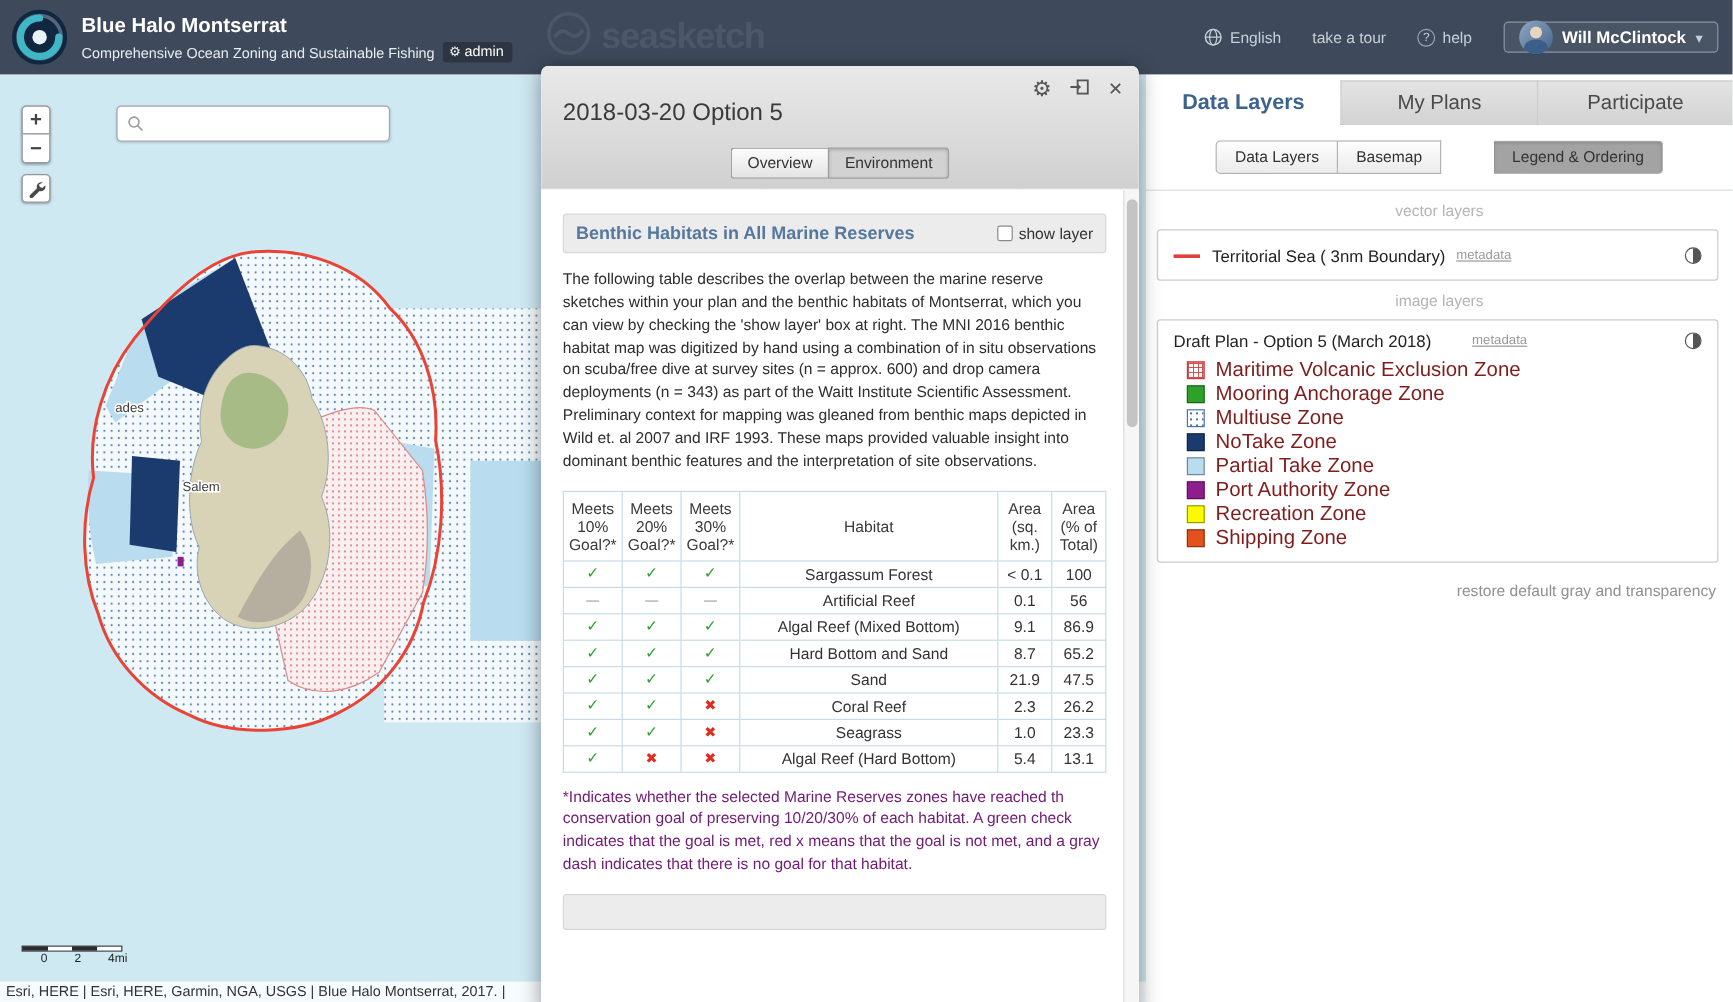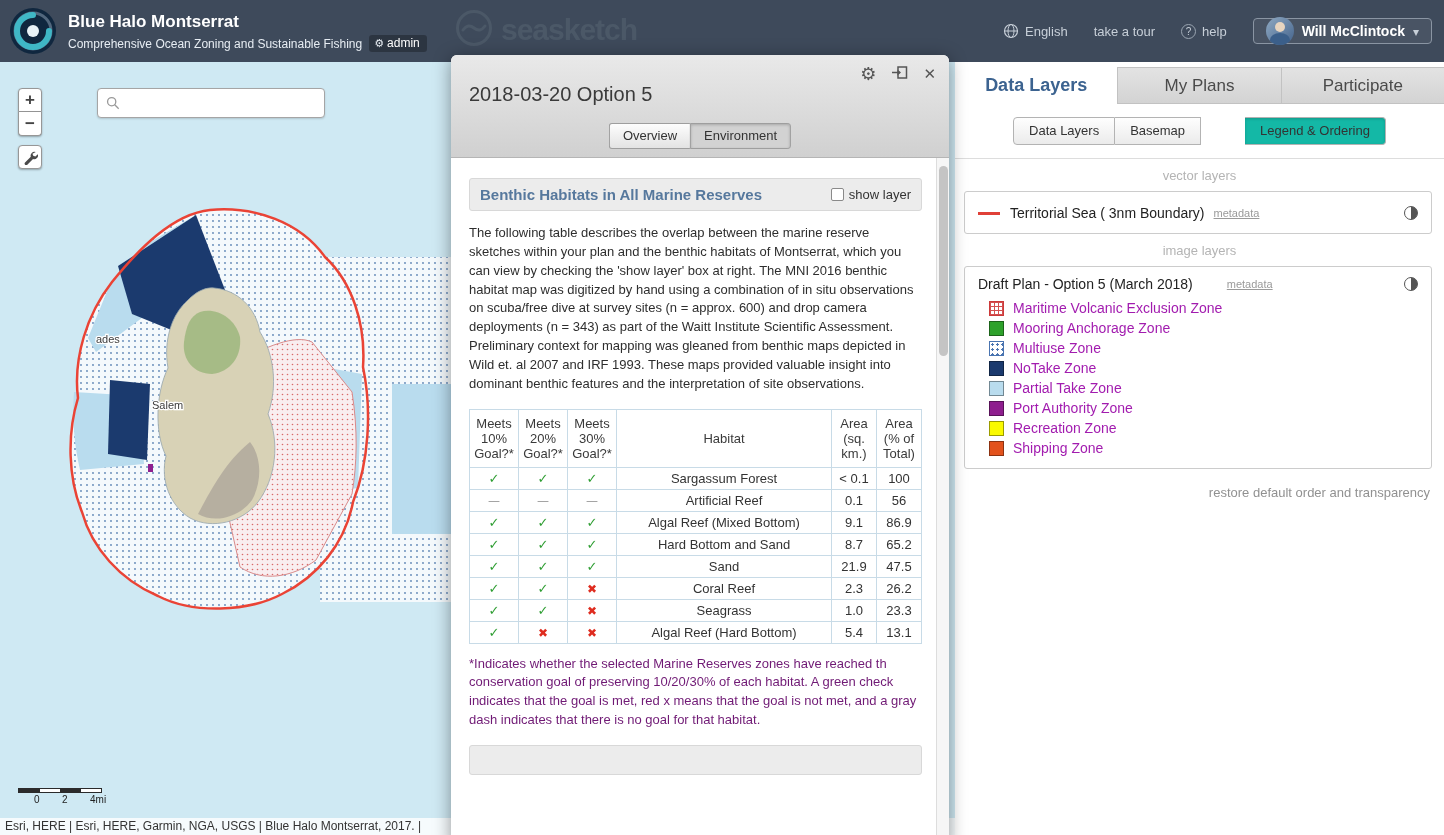--- a/index.html
+++ b/index.html
@@ -53,39 +53,39 @@
 
   
   .sidebar { position:absolute; top:62px; left:955px; width:489px; height:773px; background:#fff; z-index:5; }
   .sb-tabs { display:flex; height:37px; margin-top:5px; }
   .sb-tab { flex:1; display:flex; align-items:center; justify-content:center; font-size:17px; color:#4a4a4a; background:linear-gradient(#e3e3e3,#d3d3d3); border-left:1px solid #c2c2c2; border-bottom:1px solid #c2c2c2; border-top:1px solid #c2c2c2; cursor:pointer; }
   .sb-tab.active { background:#fff; color:#3c6390; font-weight:bold; border:none; font-size:18px; }
   .subtabs { display:flex; justify-content:center; margin-top:13px; }
   .subtab { font-size:13px; color:#333; padding:5px 15px 6px; background:linear-gradient(#fefefe,#ebebeb); border:1px solid #b3b3b3; border-left:none; cursor:pointer; white-space:nowrap; }
   .subtab:first-child { border-left:1px solid #b3b3b3; border-radius:4px 0 0 4px; }
   .subtab:last-child { border-radius:0 4px 4px 0; }
-  .subtab.selected { background:#14b8a6; box-shadow:inset 0 1px 3px rgba(0,0,0,.18);margin-left:44px; }
+  .subtab.selected { background:#a3a3a3; box-shadow:inset 0 1px 3px rgba(0,0,0,.18);margin-left:44px; }
   .sb-divider { border-top:1px solid #ddd; margin-top:13px; }
   .layer-group-label { text-align:center; color:#b4b4b4; font-size:13px; margin:9px 0 8px; }
   .layer-box { margin:0 12px 0 9px; border:1px solid #ccc; border-radius:3px; background:#fff; cursor:grab; }
   .layer-head { display:flex; align-items:center; padding:13px 13px 12px; }
   .layer-head.plan { padding:9px 13px 4px;gap:25px; }
   .red-dash { width:22px; height:3px; background:#e04038; margin-right:10px; flex:none; }
   .layer-label { font-size:14px; color:#222; }
   .metadata-link { font-size:11px; color:#9a9a9a; text-decoration:underline; margin-left:9px; cursor:pointer; }
   .layer-spacer { flex:1; }
   .contrast-icon { width:14px; height:14px; border-radius:50%; border:1.5px solid #555; background:linear-gradient(90deg,#fff 50%,#555 50%); cursor:pointer; flex:none; }
   .legend-list { padding:2px 10px 10px 24px; }
   .legend-row { display:flex; align-items:center; gap:9px; height:20px; }
   .swatch { width:15px; height:15px; border:1px solid rgba(0,0,0,.38); flex:none; }
   .swatch[data-swatch="red-hatch"] { border-color:#cc3a3a; background-color:#fff;
     background-image:repeating-linear-gradient(0deg,#d45050 0 1px,transparent 1px 4px),repeating-linear-gradient(90deg,#d45050 0 1px,transparent 1px 4px); }
   .swatch[data-swatch="blue-dots"] { border-color:#4a74b0; background-color:#fff;
     background-image:radial-gradient(#4a74b0 1px,transparent 1.2px); background-size:5px 5px; }
-  .legend-label { font-size:14px; color:#a21caf; }
+  .legend-label { font-size:17px; color:#7f1d1d; }
   .restore-link { text-align:right; margin:16px 14px 0 0; font-size:13px; color:#919191; cursor:pointer; }
 
   
   .modal { position:absolute; top:55px; left:451px; width:498px; height:790px; z-index:20; border-radius:6px 6px 0 0; box-shadow:0 3px 18px rgba(0,0,0,.4); background:#fff; }
   .modal-header { position:relative; height:103px; background:linear-gradient(#e9e9e9,#d0d0d0); border-bottom:1px solid #b5b5b5; border-radius:6px 6px 0 0; }
   .modal-icons { position:absolute; top:10px; right:13px; display:flex; align-items:center; gap:15px; }
   .mi { cursor:pointer; color:#555; line-height:1; }
   .mi.gear::before { content:"\2699"; font-family:"DejaVu Sans",sans-serif; font-size:18px; }
   .mi.close::before { content:"\2715"; font-size:15px; font-weight:bold; }
   .modal-title { position:absolute; left:18px; top:28px; font-size:20px; font-weight:normal; color:#3a3a3a; }
@@ -312,21 +312,21 @@
           <span class="swatch" data-swatch="solid" style="background: rgb(250, 250, 0);"></span>
           <span class="legend-label">Recreation Zone</span>
         </div>
         <div class="legend-row">
           <span class="swatch" data-swatch="solid" style="background: rgb(226, 82, 28);"></span>
           <span class="legend-label">Shipping Zone</span>
         </div>
       </div>
     </div>
 
-    <div class="restore-link">restore default order and transparency</div>
+    <div class="restore-link">restore default gray and transparency</div>
   </aside>
 
   <section class="modal">
     <div class="modal-header">
       <div class="modal-icons">
         <span class="mi gear"></span>
         <span class="mi">
           <svg width="17" height="15" viewBox="0 0 17 15">
             <rect x="7" y="2" width="8.5" height="11" fill="none" stroke="#555" stroke-width="1.5"></rect>
             <line x1="1" y1="7.5" x2="9" y2="7.5" stroke="#555" stroke-width="1.5"></line>

